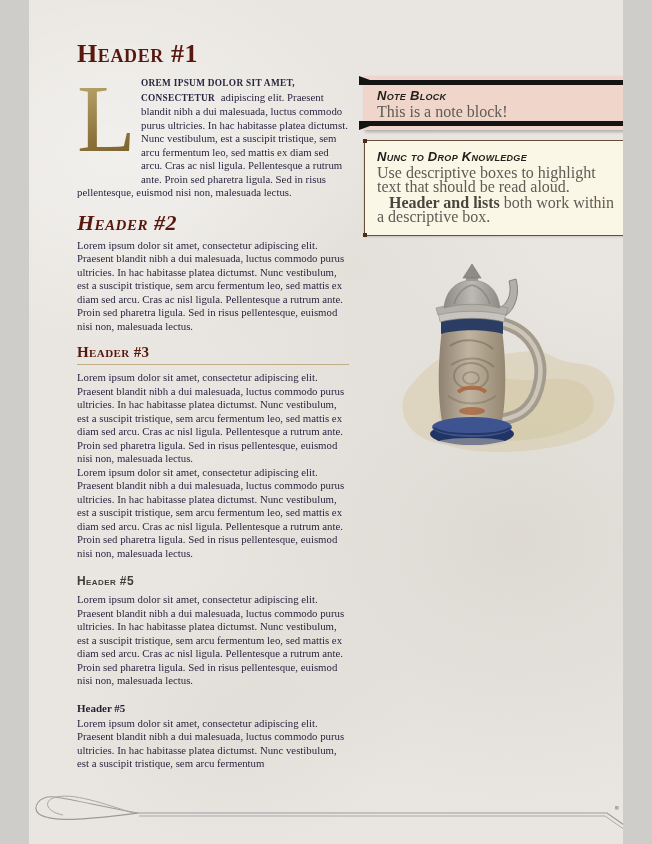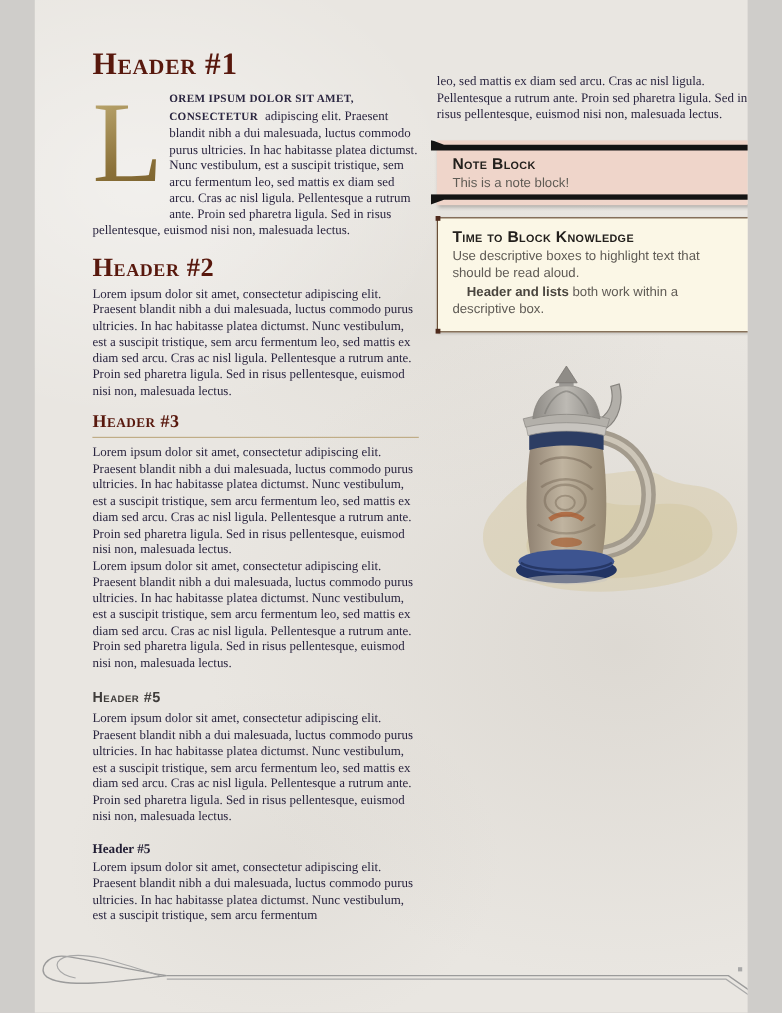--- a/index.html
+++ b/index.html
@@ -19,21 +19,21 @@
   .col-right { position:absolute; left:335px; top:62px; width:266px; }
 
   .body-text {
     font-size:10.8px; line-height:13.5px; color:#2b2640;
     text-align:left;
   }
   
   .h1 { font-variant:small-caps; font-weight:700; letter-spacing:.6px;
         font-size:26px; line-height:28px; color:#58180D; margin:0 0 8px 0; }
   .h2 { font-variant:small-caps; font-weight:700; letter-spacing:.5px;
-        font-size:22px; line-height:24px; color:#58180D; margin:11px 0 4px 0; }
+        font-size:22px; line-height:24px; color:#58180D; margin:11px 0 4px 0;font-style:italic; }
   .h3 { font-variant:small-caps; font-weight:700; letter-spacing:.4px;
         font-size:15px; line-height:17px; color:#58180D; margin:11px 0 6px 0;
         border-bottom:1.5px solid #c0ad87; padding-bottom:3px; }
   .h4 { font-variant:small-caps; font-weight:700; letter-spacing:.3px;
         font-size:12.5px; line-height:14px; color:#58180D; margin:12px 0 3px 0; }
   .h5 { font-family:"Liberation Sans", sans-serif; font-variant:small-caps; font-weight:700;
         letter-spacing:.4px; font-size:12px; line-height:14px; color:#3f3c3a; margin:14px 0 5px 0; }
   .h6 { font-weight:700; font-size:11px; line-height:13px; color:#211d33; margin:14px 0 2px 0; }
 
   
@@ -47,22 +47,22 @@
   .lead-caps { text-transform:uppercase; font-size:9.3px; letter-spacing:.3px; font-weight:700; margin-right:3px; }
 
   
   .note { position:relative; margin:14px 0 0 0; background:#efd5ca;
           box-shadow:1px 2px 3px rgba(0,0,0,.25); }
   .note-bar { position:absolute; left:-5px; right:-5px; height:9px; background:#141414; }
   .note-bar.top { top:0; clip-path:polygon(0 0, 11px 45%, calc(100% - 11px) 45%, 100% 0, 100% 100%, 0 100%); }
   .note-bar.bottom { bottom:0; clip-path:polygon(0 0, 100% 0, 100% 100%, calc(100% - 11px) 55%, 11px 55%, 0 100%); }
   .note-inner { padding:13px 13px 11px 13px; }
   .box-title { font-family:"Liberation Sans", sans-serif; font-variant:small-caps; font-weight:700;
-               font-size:13px; line-height:14px; letter-spacing:.3px; color:#23201d; margin-bottom:2px; }
-  .box-body { font-family:Liberation Sans, sans-serif; font-size:11px; line-height:14px; color:#5f5b55; }
+               font-size:13px; line-height:14px; letter-spacing:.3px; color:#23201d; margin-bottom:2px;font-style:italic; }
+  .box-body { font-family:Liberation Serif, serif; font-size:16px; line-height:14px; color:#5f5b55; }
 
   
   .descbox { position:relative; margin:10px 0 0 0; background:#fbf7e6;
              border:1px solid #6a4f38; padding:9px 12px 11px 12px;
              box-shadow:0 1px 2px rgba(0,0,0,.15); }
   .corner-dot { position:absolute; width:4px; height:4px; background:#4e2a1c; }
   .corner-dot.tl { top:-2px; left:-2px; }  .corner-dot.tr { top:-2px; right:-2px; }
   .corner-dot.bl { bottom:-2px; left:-2px; } .corner-dot.br { bottom:-2px; right:-2px; }
   .descbox .box-body { margin-top:2px; }
   .desc-line2 { margin-top:1px; text-indent:12px; }
@@ -99,37 +99,36 @@
     <div class="h5">Header #5</div>
     <p class="body-text">Lorem ipsum dolor sit amet, consectetur adipiscing elit. Praesent blandit nibh a dui malesuada, luctus commodo purus ultricies. In hac habitasse platea dictumst. Nunc vestibulum, est a suscipit tristique, sem arcu fermentum leo, sed mattis ex diam sed arcu. Cras ac nisl ligula. Pellentesque a rutrum ante. Proin sed pharetra ligula. Sed in risus pellentesque, euismod nisi non, malesuada lectus.</p>
 
     <div class="h6">Header #5</div>
     <p class="body-text">Lorem ipsum dolor sit amet, consectetur adipiscing elit. Praesent blandit nibh a dui malesuada, luctus commodo purus ultricies. In hac habitasse platea dictumst. Nunc vestibulum, est a suscipit tristique, sem arcu fermentum</p>
 
   </div>
 
   <div class="col-right">
 
-    <p class="body-text">leo, sed mattis ex diam sed arcu. Cras ac nisl ligula. Pellentesque a rutrum ante. Proin sed pharetra ligula. Sed in risus pellentesque, euismod nisi non, malesuada lectus.</p>
 
     <div class="note">
       <div class="note-bar top"></div>
       <div class="note-inner">
         <div class="box-title">Note Block</div>
         <div class="box-body">This is a note block!</div>
       </div>
       <div class="note-bar bottom"></div>
     </div>
 
     <div class="descbox">
       <span class="corner-dot tl"></span>
       <span class="corner-dot tr"></span>
       <span class="corner-dot bl"></span>
       <span class="corner-dot br"></span>
-      <div class="box-title">Time to Block Knowledge</div>
+      <div class="box-title">Nunc to Drop Knowledge</div>
       <div class="box-body">Use descriptive boxes to highlight text that should be read aloud.</div>
       <div class="box-body desc-line2">
         <span class="bold-lead">Header and lists</span><span> both work within a descriptive box.</span>
       </div>
     </div>
 
     <div class="stein-wrap">
       <svg width="248" height="200" viewBox="0 0 248 200">
         <defs>
           <linearGradient id="bodyGrad" x1="0" y1="0" x2="1" y2="0">

